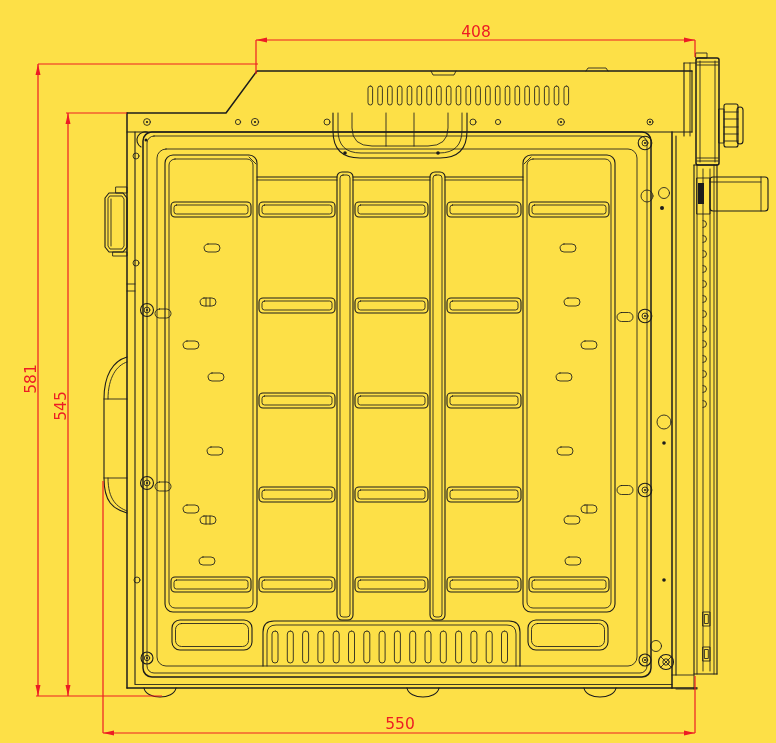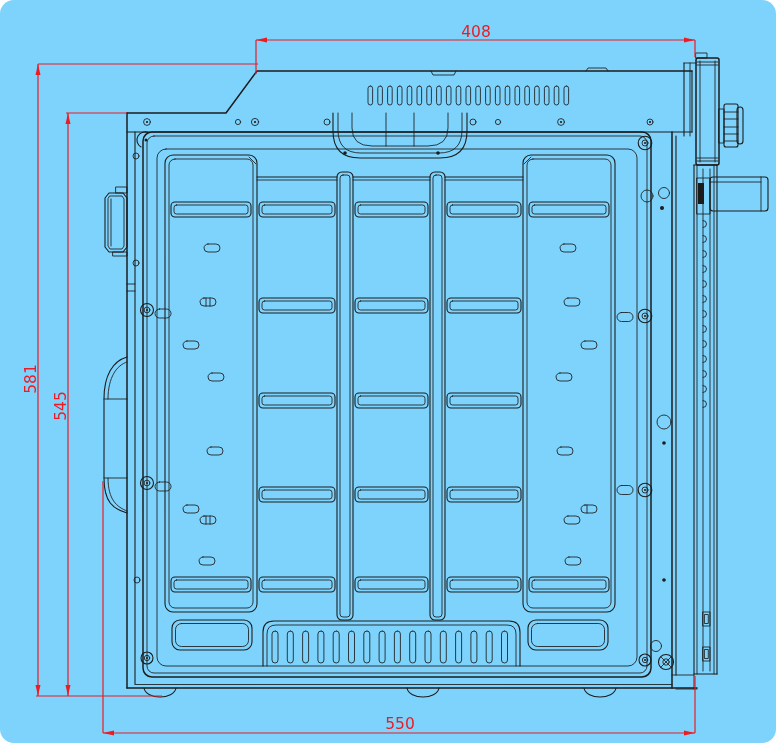--- a/index.html
+++ b/index.html
@@ -1,16 +1,16 @@
 <!DOCTYPE html>
 <html><head>
 <meta charset="utf-8">
 <style>
   html,body{margin:0;padding:0;background:#ffffff;}
-  .page{width:776px;height:743px;position:relative;background:#7dd3fc;overflow:hidden;border-radius:14px;}
+  .page{width:776px;height:743px;position:relative;background:#fde047;overflow:hidden;}
   svg{display:block;}
   .s1{stroke:#1c1c1c;fill:none;stroke-width:1.5;stroke-linejoin:round;stroke-linecap:round;}
   .s2{stroke:#1c1c1c;fill:none;stroke-width:1.1;stroke-linejoin:round;stroke-linecap:round;}
   .s3{stroke:#1c1c1c;fill:none;stroke-width:.85;stroke-linejoin:round;stroke-linecap:round;}
   .blkf{fill:#1c1c1c;stroke:none;}
   .red-l{stroke:#ed1c24;fill:none;stroke-width:1.2;stroke-linecap:butt;}
   .red-f{fill:#ed1c24;stroke:none;}
   text.dim{font:15.5px "DejaVu Sans", sans-serif;fill:#ed1c24;}
 </style>
 </head>

